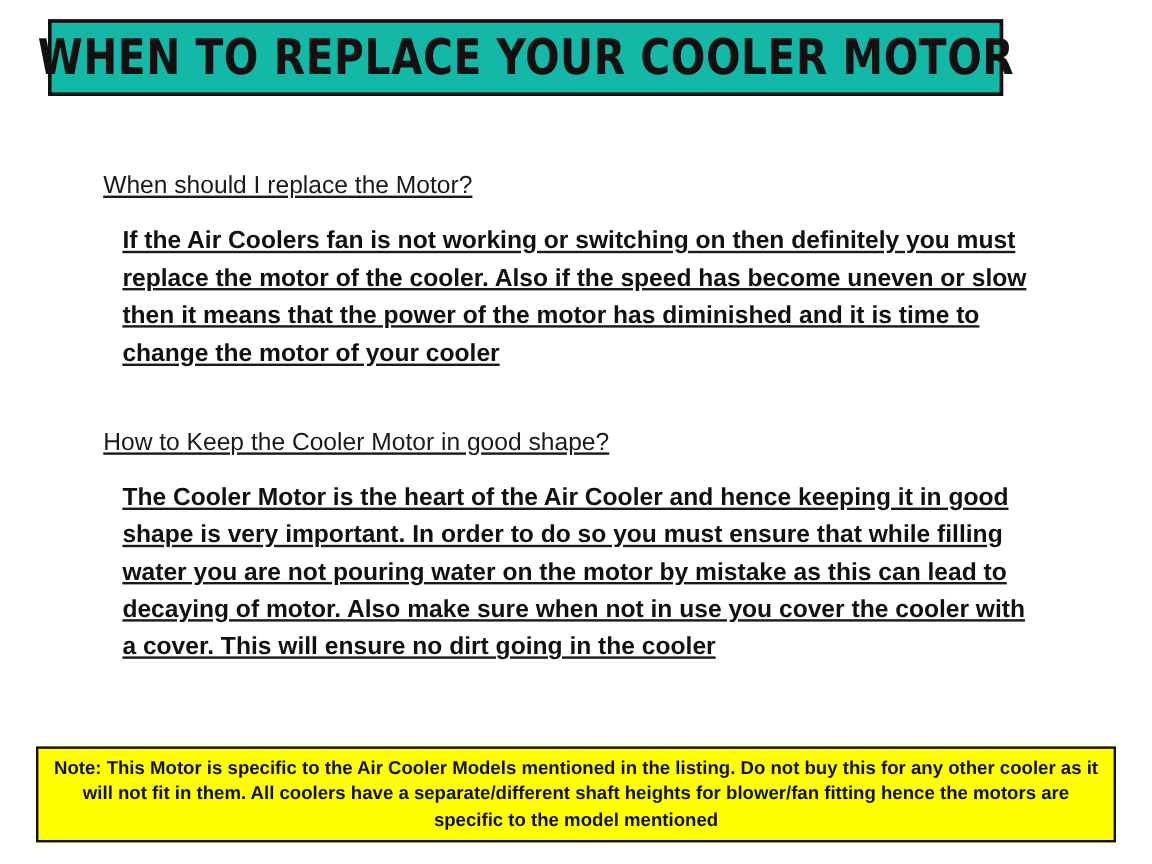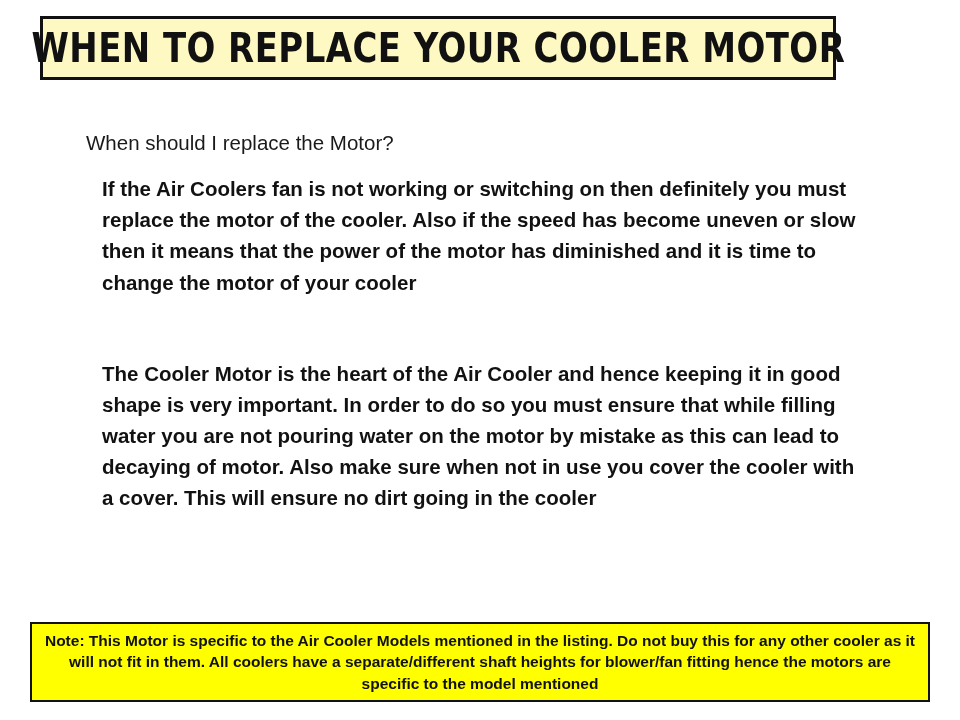--- a/index.html
+++ b/index.html
@@ -28,40 +28,41 @@
     position: absolute;
     left: 40px;
     top: 16px;
     width: 796px;
     height: 64px;
     border: 3px solid #111111;
     box-sizing: border-box;
     display: flex;
     align-items: center;
     justify-content: center;
-    background: #fef9c3;
+    background: #14b8a6;
   }
   .title-text {
     font-family: "DejaVu Sans Condensed", "Liberation Sans Narrow", "Liberation Sans", sans-serif;
     font-size: 41px;
     font-weight: 700;
     letter-spacing: 0.5px;
     line-height: 1;
     color: #111111;
     white-space: nowrap;
     transform: scaleX(0.92);
     transform-origin: center center;
   }
 
   
   .content {
     position: absolute;
     left: 86px;
-    top: 128px;
+    top: 140px;
     width: 790px;
+    text-decoration: underline;
   }
 
   .section {
     margin-bottom: 26px;
   }
 
   .q-line {
     font-size: 20.5px;
     font-weight: 400;
     line-height: 1.42;
@@ -118,20 +119,21 @@
   <div class="content">
 
     <div class="section">
       <p class="q-line">When should I replace the Motor?</p>
       <p class="a-line">If the Air Coolers fan is not working or switching on then definitely you must replace the motor of the cooler. Also if the speed has become uneven or slow then it means that the power of the motor has diminished and it is time to change the motor of your cooler</p>
     </div>
 
     <div class="section-gap"></div>
 
     <div class="section">
+      <p class="q-line">How to Keep the Cooler Motor in good shape?</p>
       <p class="a-line">The Cooler Motor is the heart of the Air Cooler and hence keeping it in good shape is very important. In order to do so you must ensure that while filling water you are not pouring water on the motor by mistake as this can lead to decaying of motor. Also make sure when not in use you cover the cooler with a cover. This will ensure no dirt going in the cooler</p>
     </div>
 
   </div>
 
   <div class="note-box">
     <p class="note-text">Note: This Motor is specific to the Air Cooler Models mentioned in the listing. Do not buy this for any other cooler as it will not fit in them. All coolers have a separate/different shaft heights for blower/fan fitting hence the motors are specific to the model mentioned</p>
   </div>
 
 </div>

